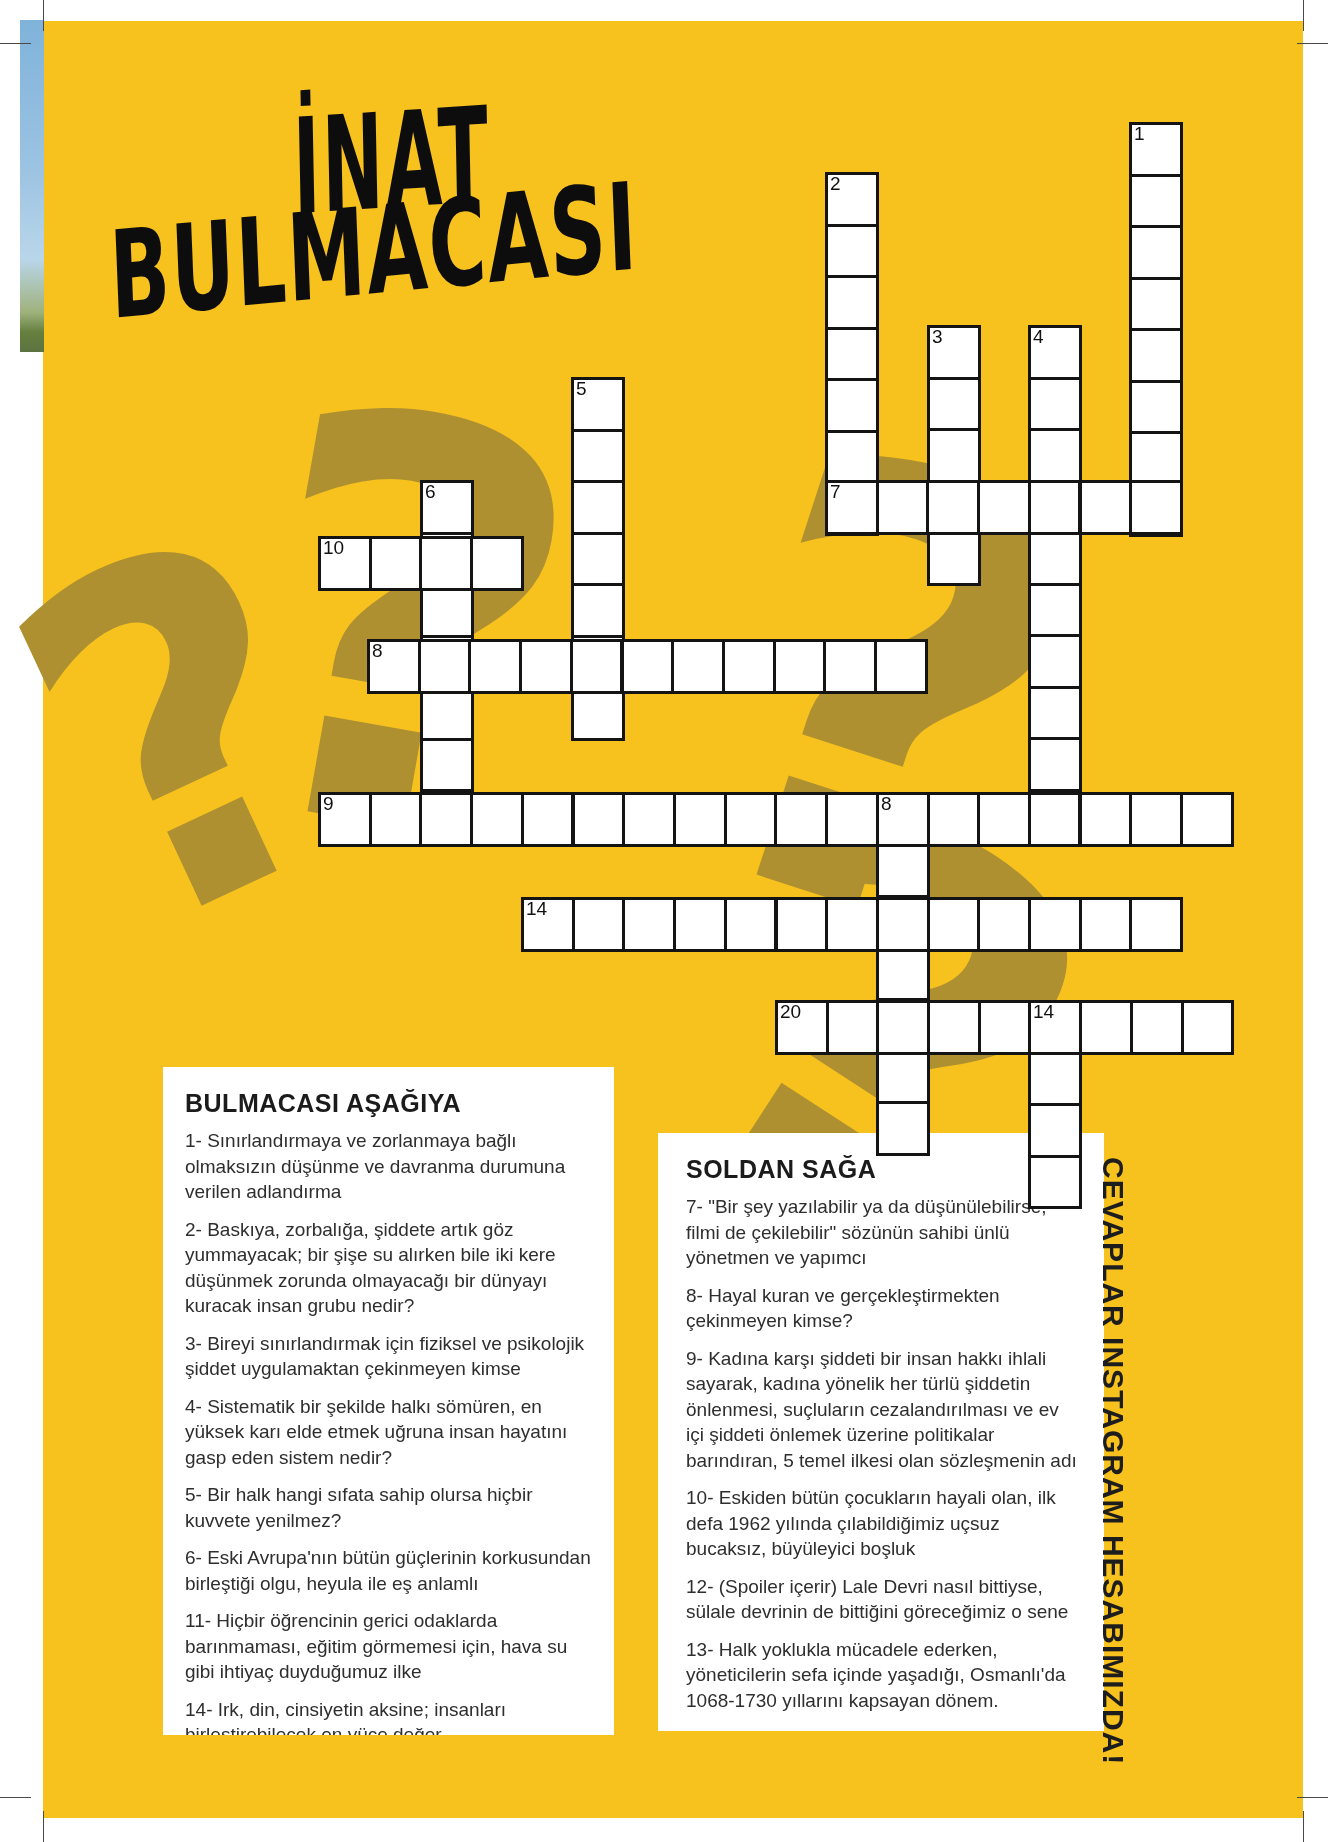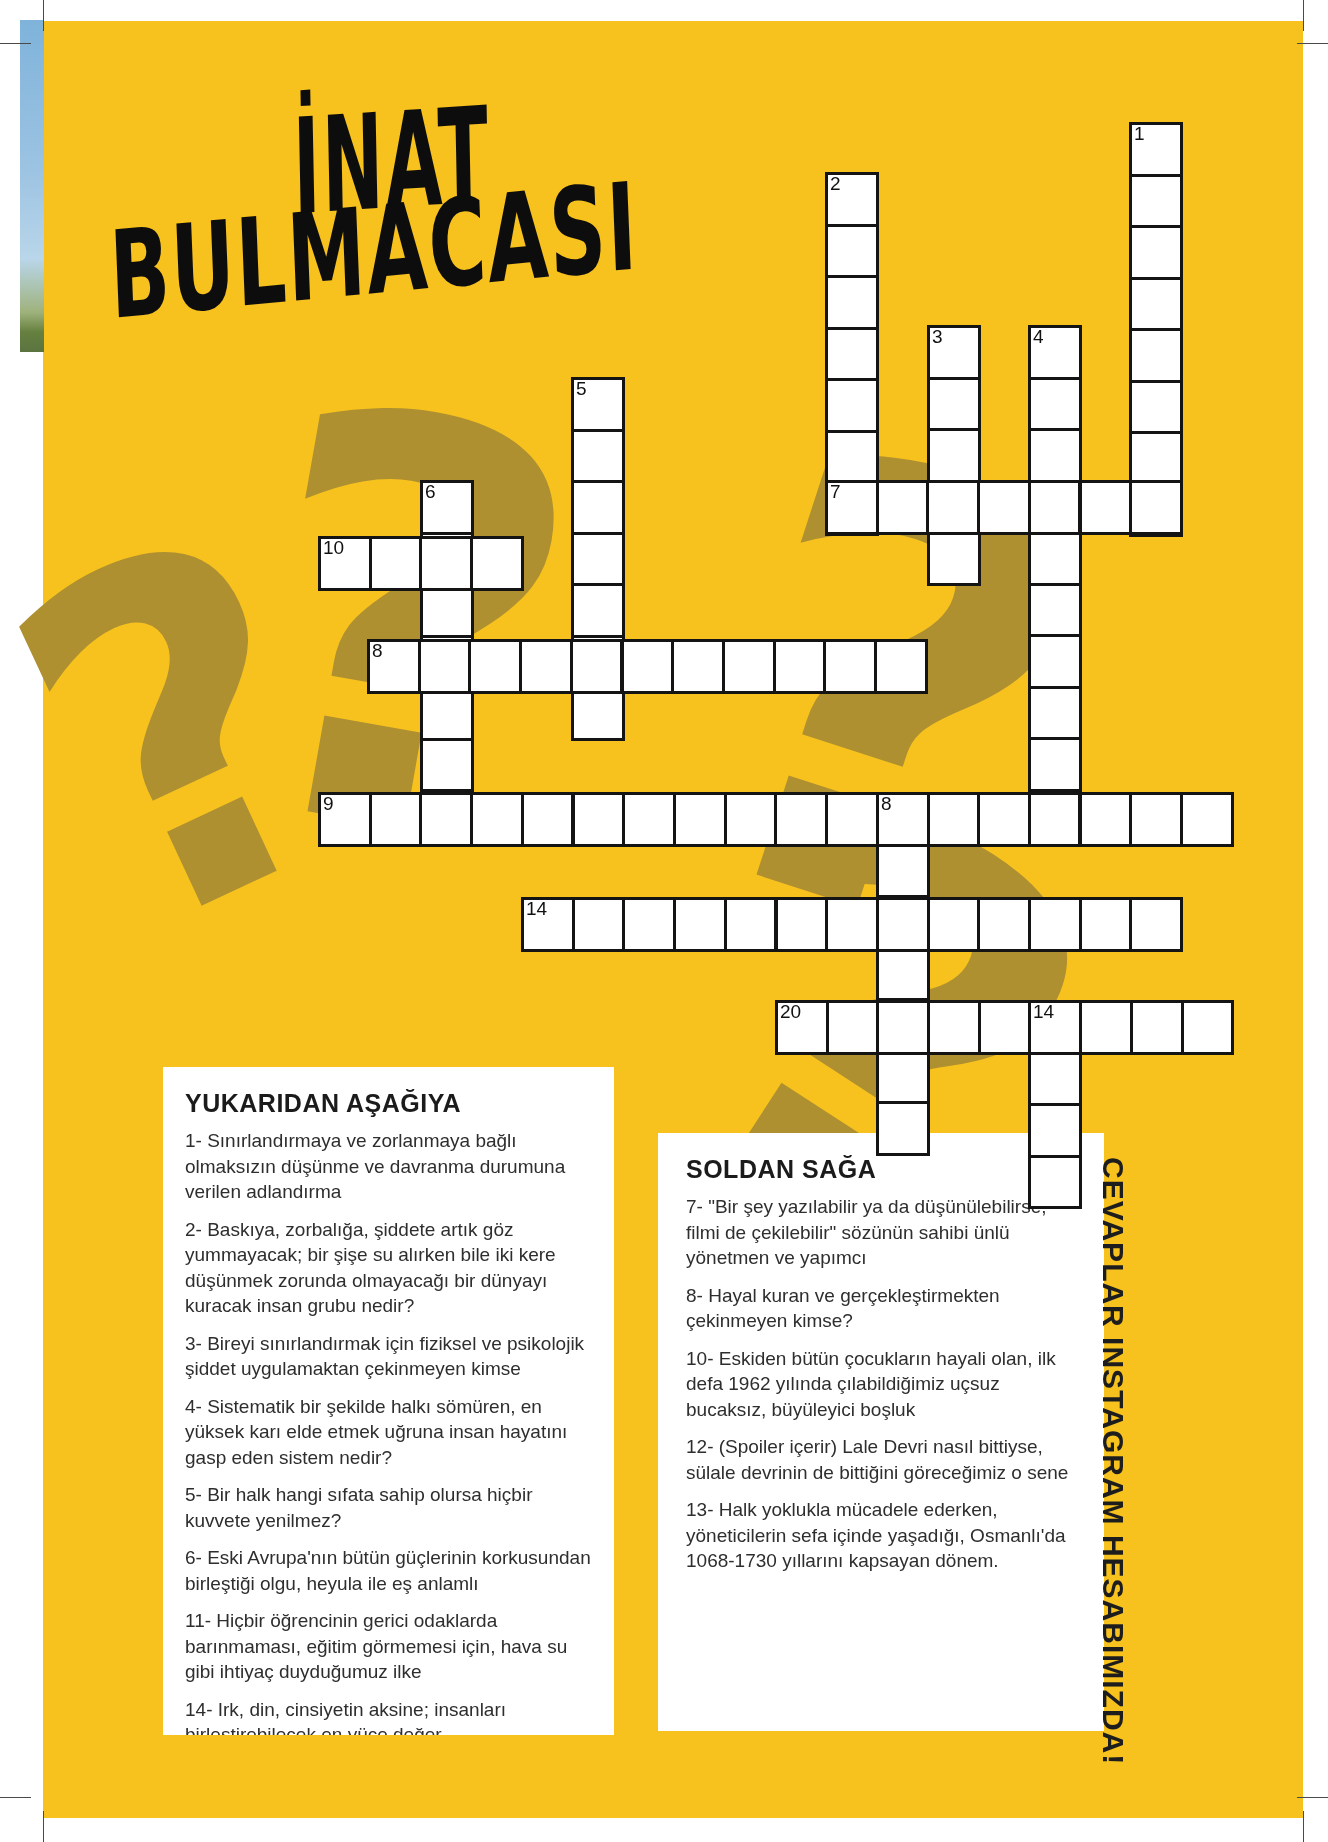--- a/index.html
+++ b/index.html
@@ -59,38 +59,39 @@
       <div class="qmark" style="left: 48px; top: 500px; font-size: 470px; transform: rotate(-25deg);">?</div>
       <div class="qmark" style="left: 245px; top: 352px; font-size: 560px; transform: rotate(10deg);">?</div>
       <div class="qmark" style="left: 715px; top: 400px; font-size: 600px; transform: rotate(18deg);">?</div>
       <div class="qmark" style="left: 730px; top: 770px; font-size: 540px; transform: rotate(33deg);">?</div>
     </div>
 
   <div class="title" id="title1">İNAT</div>
   <div class="title" id="title2">BULMACASI</div>
 
   <aside class="cluebox" id="downbox">
-    <h2>YUKARIDAN AŞAĞIYA</h2>
+    <h2>BULMACASI AŞAĞIYA</h2>
     <div id="down-list">
         <p class="clue">1- Sınırlandırmaya ve zorlanmaya bağlı olmaksızın düşünme ve davranma durumuna verilen adlandırma</p>
         <p class="clue">2- Baskıya, zorbalığa, şiddete artık göz yummayacak; bir şişe su alırken bile iki kere düşünmek zorunda olmayacağı bir dünyayı kuracak insan grubu nedir?</p>
         <p class="clue">3- Bireyi sınırlandırmak için fiziksel ve psikolojik şiddet uygulamaktan çekinmeyen kimse</p>
         <p class="clue">4- Sistematik bir şekilde halkı sömüren, en yüksek karı elde etmek uğruna insan hayatını gasp eden sistem nedir?</p>
         <p class="clue">5- Bir halk hangi sıfata sahip olursa hiçbir kuvvete yenilmez?</p>
         <p class="clue">6- Eski Avrupa'nın bütün güçlerinin korkusundan birleştiği olgu, heyula ile eş anlamlı</p>
         <p class="clue">11- Hiçbir öğrencinin gerici odaklarda barınmaması, eğitim görmemesi için, hava su gibi ihtiyaç duyduğumuz ilke</p>
         <p class="clue">14- Irk, din, cinsiyetin aksine; insanları birleştirebilecek en yüce değer.</p>
       </div>
   </aside>
 
   <aside class="cluebox" id="acrossbox">
     <h2>SOLDAN SAĞA</h2>
     <div id="across-list">
         <p class="clue">7- "Bir şey yazılabilir ya da düşünülebilirse, filmi de çekilebilir" sözünün sahibi ünlü yönetmen ve yapımcı</p>
         <p class="clue">8- Hayal kuran ve gerçekleştirmekten çekinmeyen kimse?</p>
+        <p class="clue">9- Kadına karşı şiddeti bir insan hakkı ihlali sayarak, kadına yönelik her türlü şiddetin önlenmesi, suçluların cezalandırılması ve ev içi şiddeti önlemek üzerine politikalar barındıran, 5 temel ilkesi olan sözleşmenin adı</p>
         <p class="clue">10- Eskiden bütün çocukların hayali olan, ilk defa 1962 yılında çılabildiğimiz uçsuz bucaksız, büyüleyici boşluk</p>
         <p class="clue">12- (Spoiler içerir) Lale Devri nasıl bittiyse, sülale devrinin de bittiğini göreceğimiz o sene</p>
         <p class="clue">13- Halk yoklukla mücadele ederken, yöneticilerin sefa içinde yaşadığı, Osmanlı'da 1068-1730 yıllarını kapsayan dönem.</p>
       </div>
   </aside>
 
   <div id="grid">
       <div class="cell" style="left: 1129px; top: 122px; width: 53.7px; height: 54.5px;"></div>
       <span class="clue-num" style="left: 1129px; top: 122px;">1</span>
       <div class="cell" style="left: 1129px; top: 173.5px; width: 53.7px; height: 54.5px;"></div>

